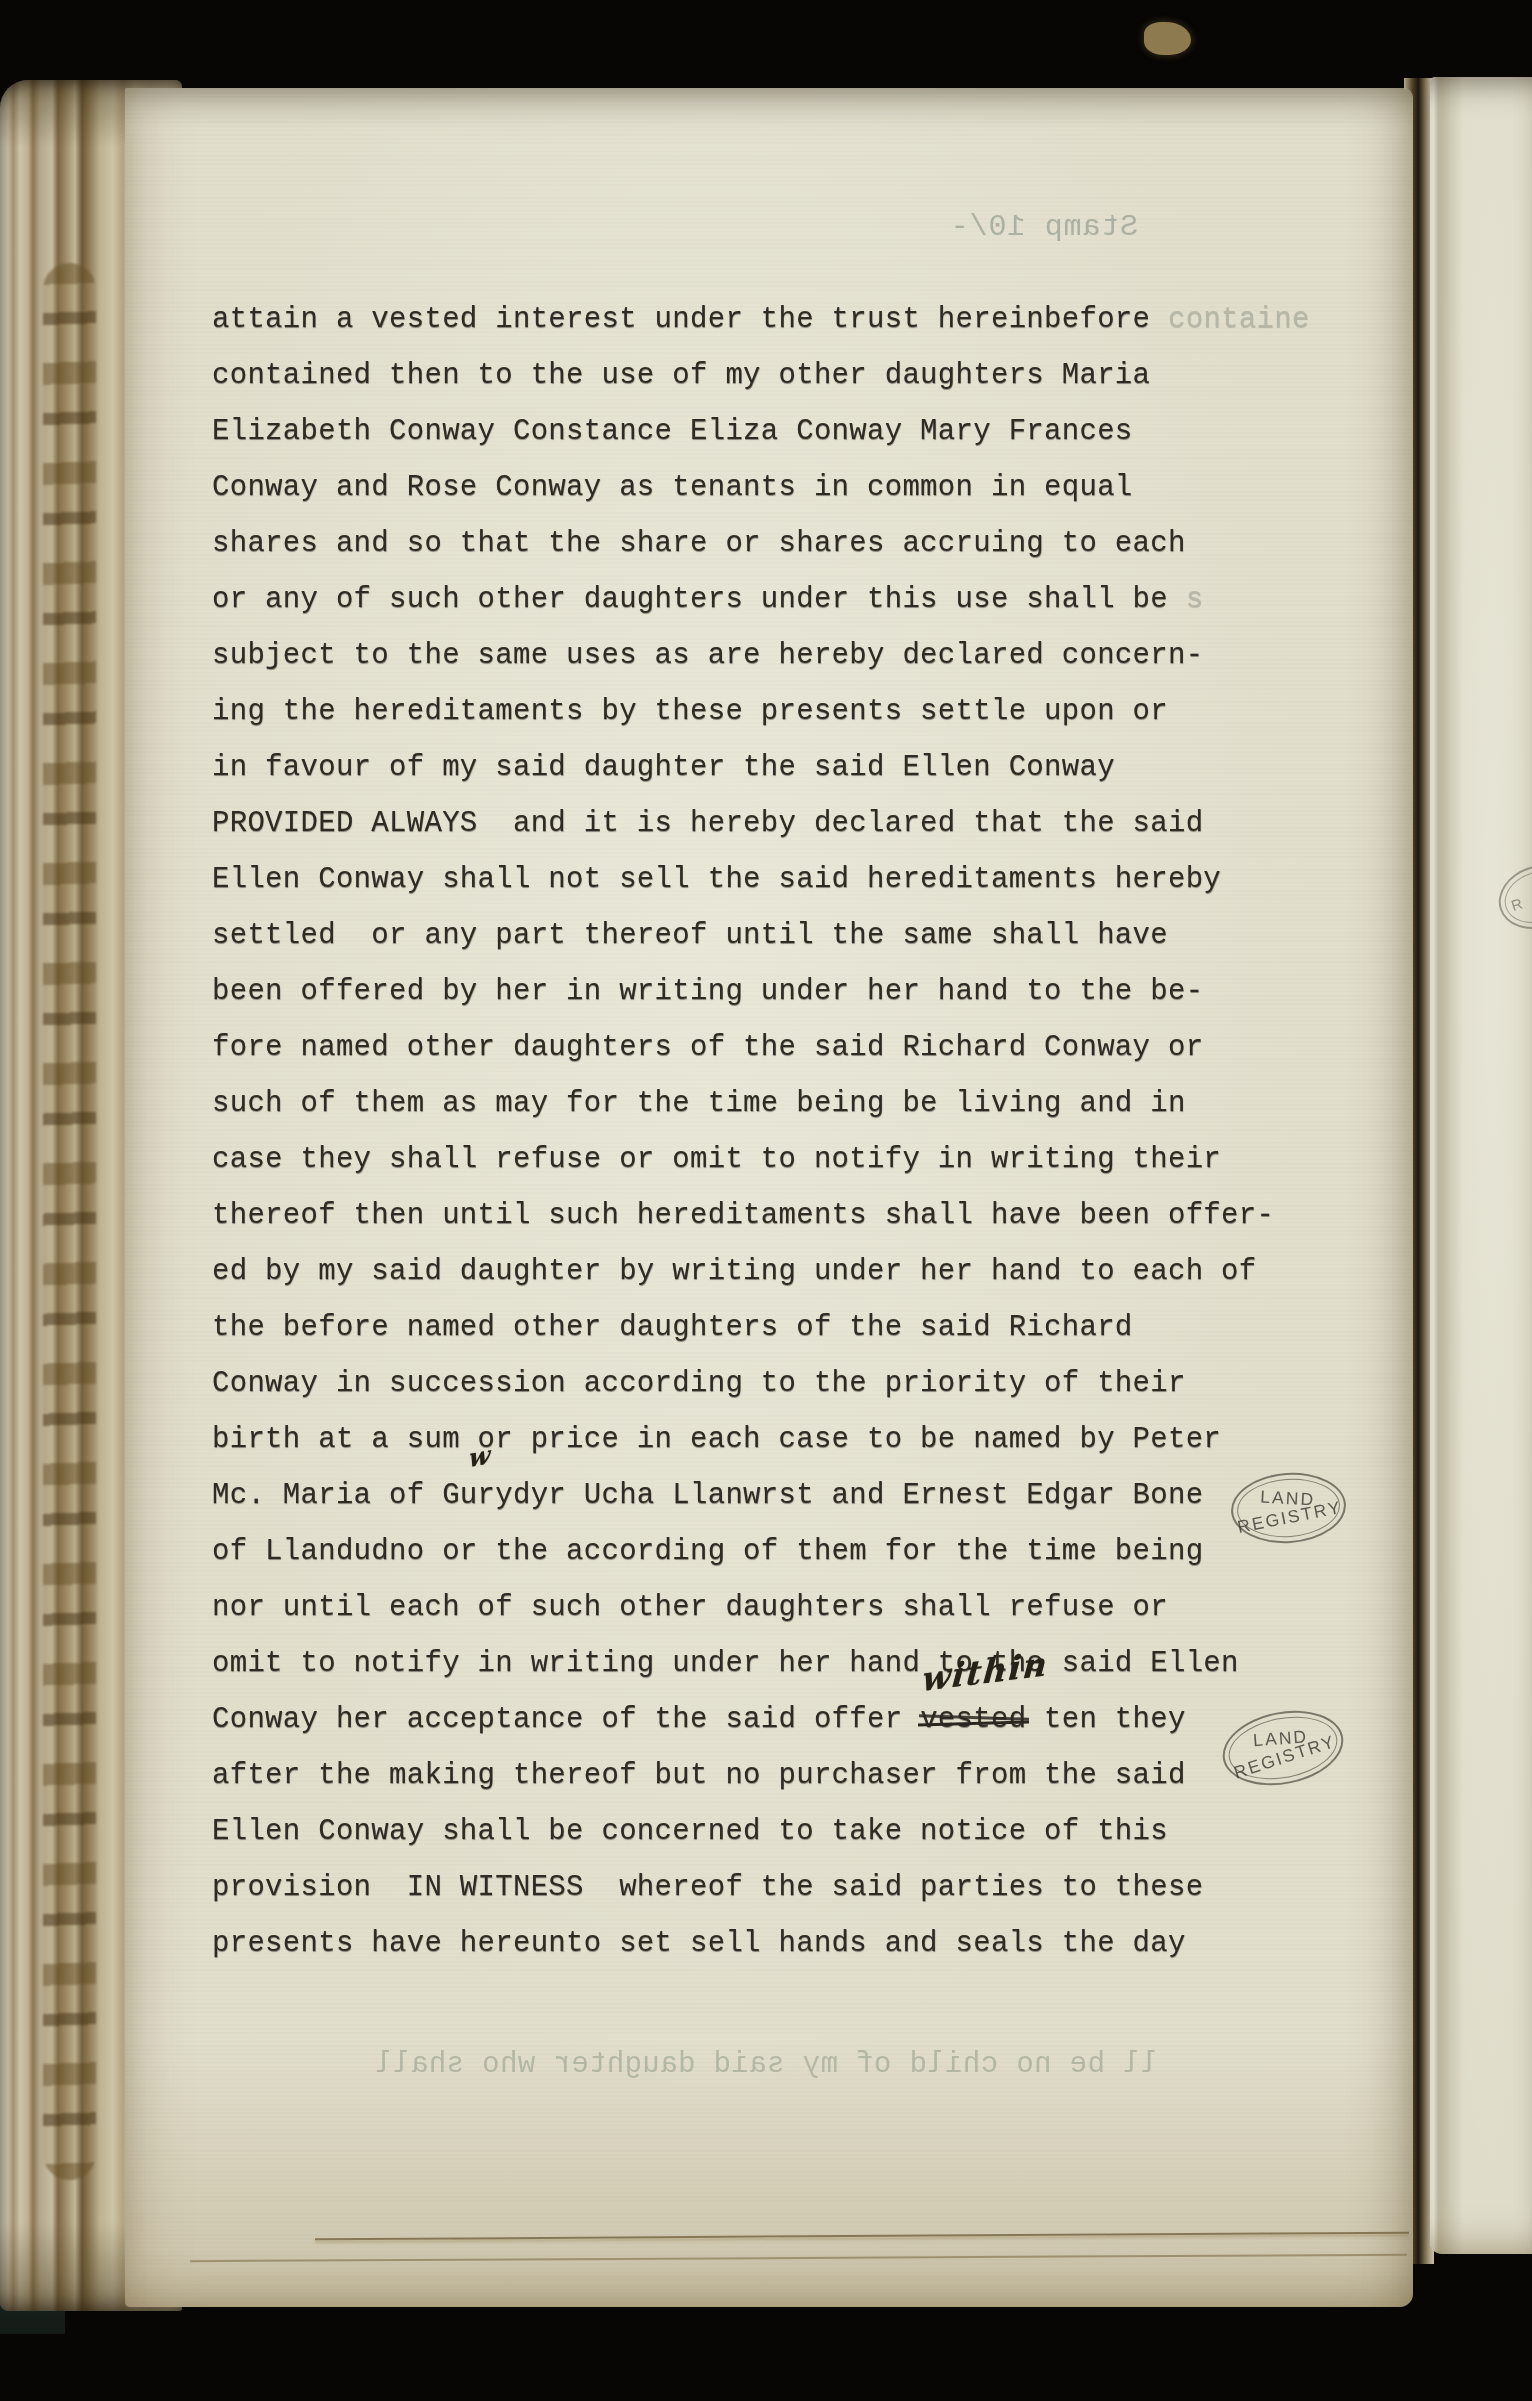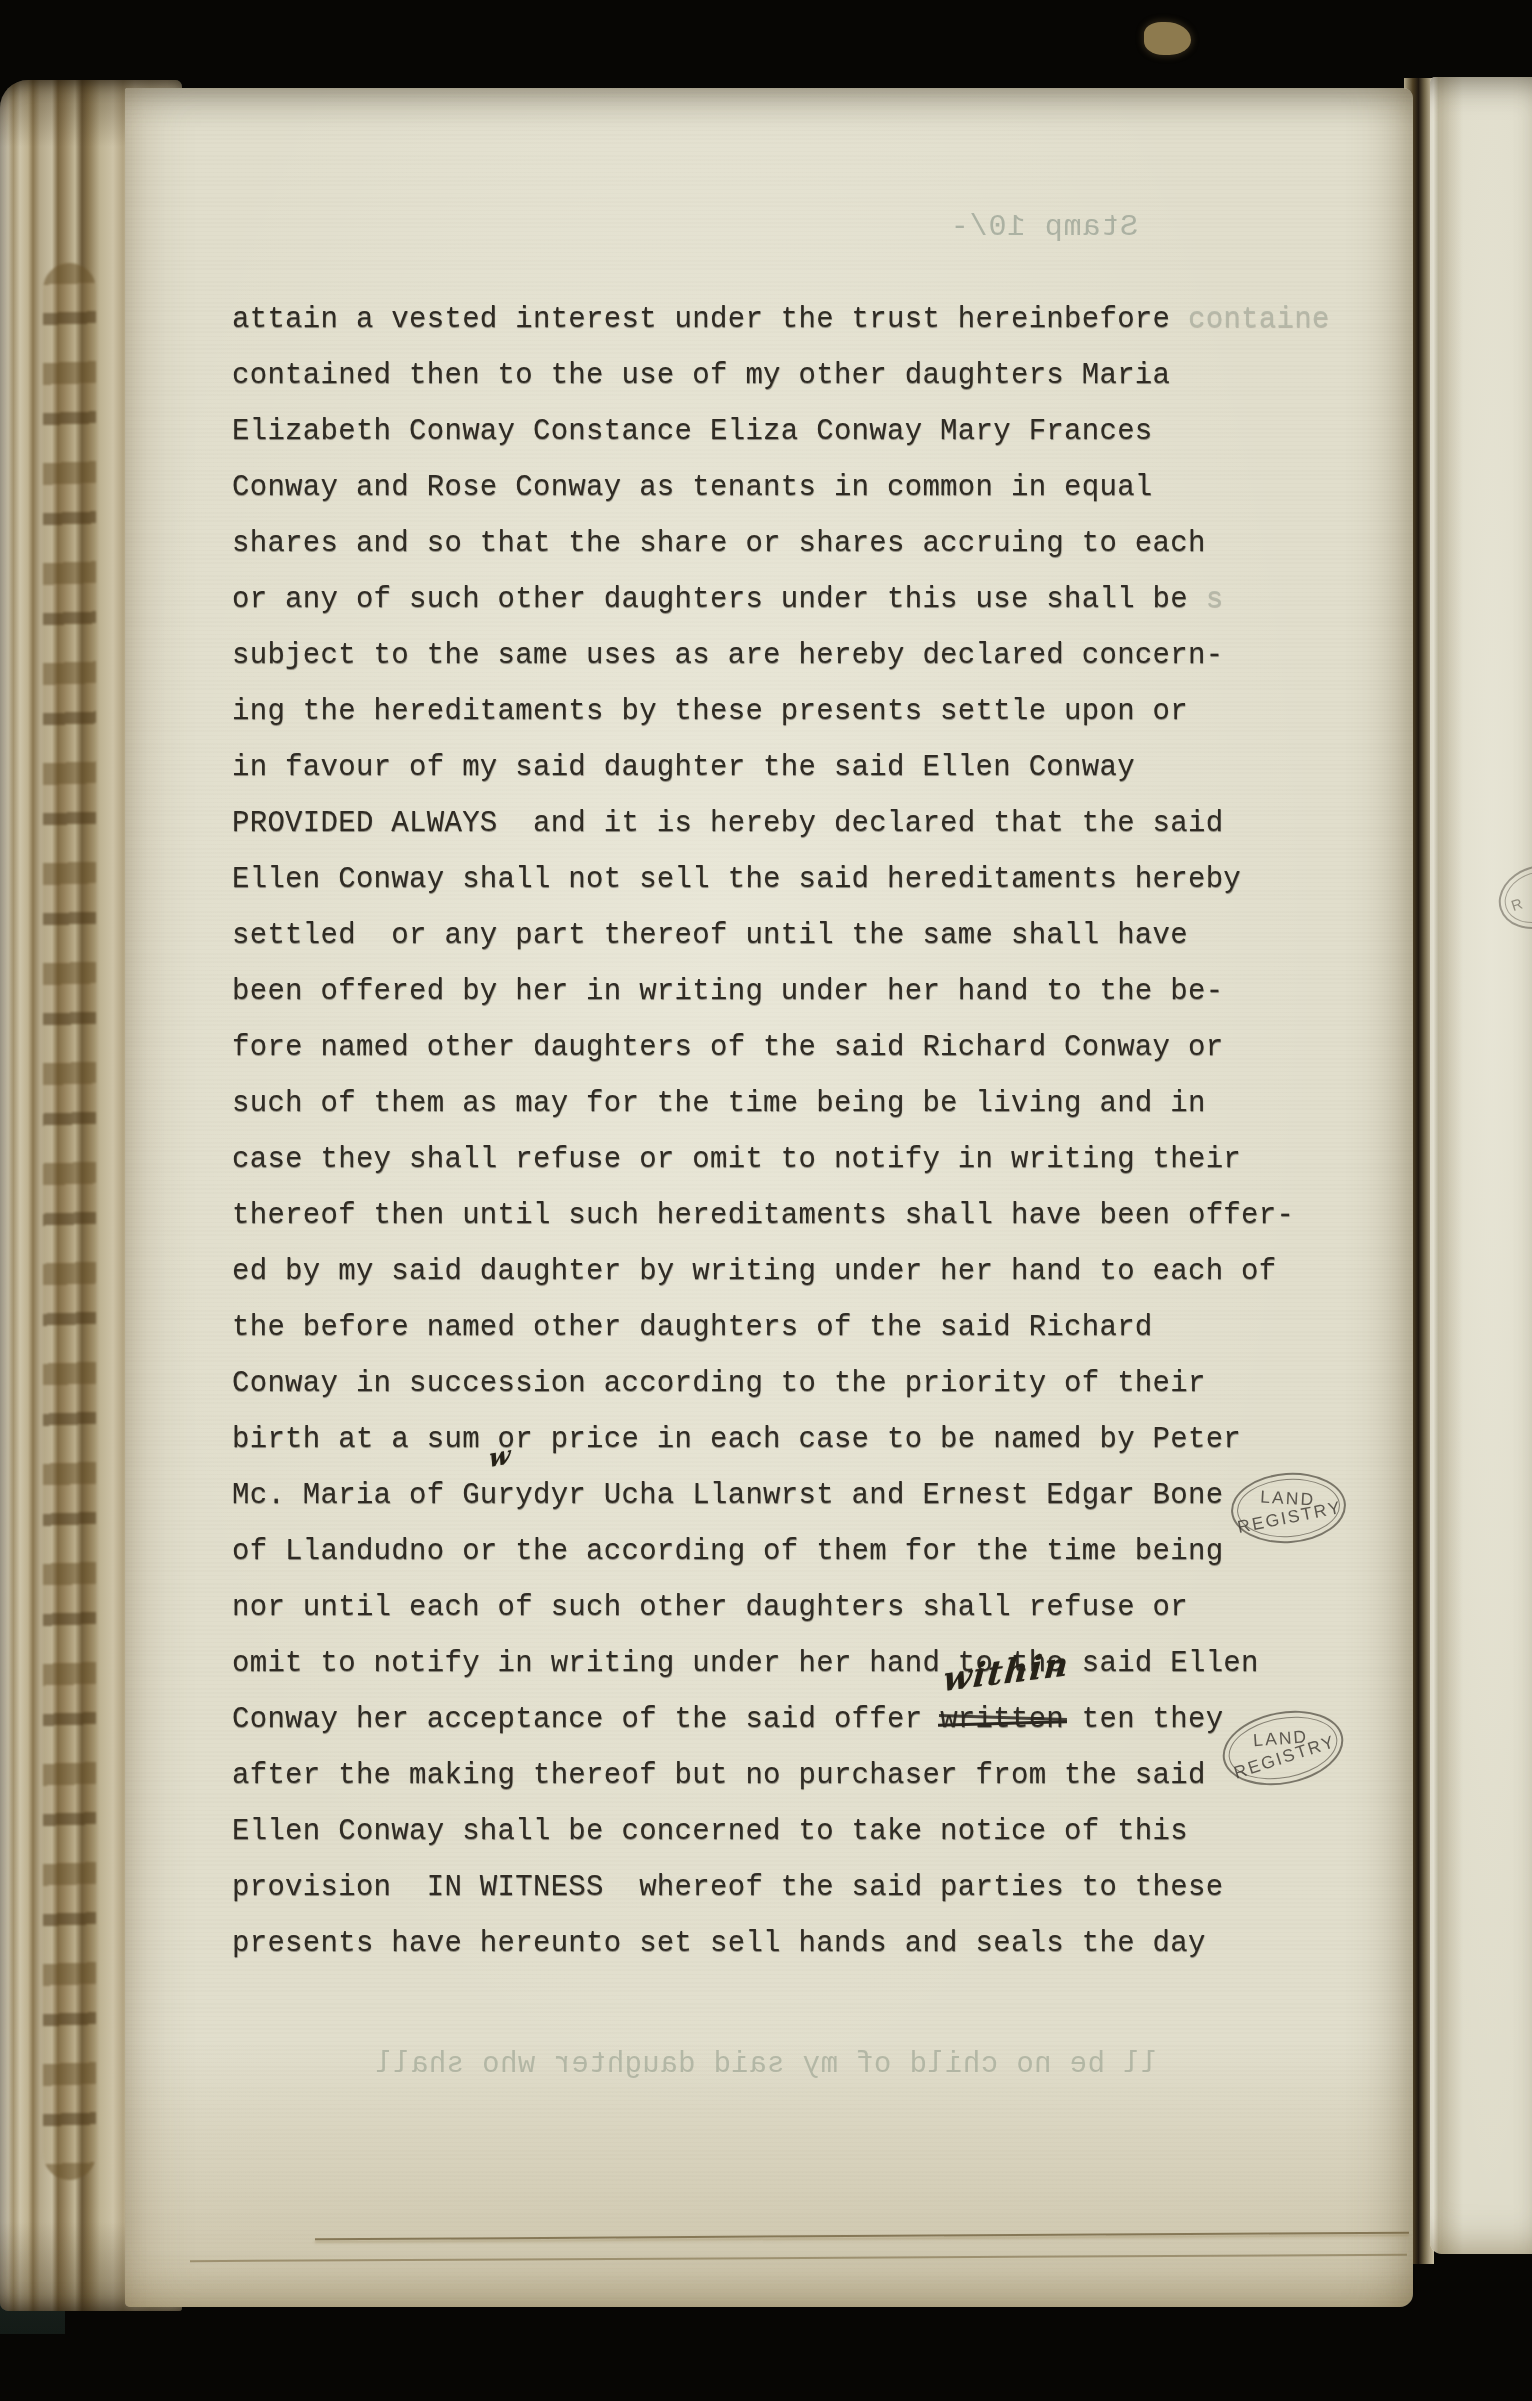--- a/index.html
+++ b/index.html
@@ -47,21 +47,21 @@
       #e1decc;
     border-radius:2.5px 10px 13.3px 5px;
     box-shadow:
       inset 38px 0 58px -32px rgba(120,98,58,.38),
       inset -58px 0 50px -46px rgba(110,95,60,.45),
       inset 0 28px 38px -25px rgba(45,36,20,.55),
       inset 0 -38px 46px -33px rgba(125,105,60,.45);
   }
   
   .text-block{
-    position:absolute;left:87px;top:204px;width:1167px;margin-left:20px;
+    position:absolute;left:87px;top:204px;width:1167px;
   }
   .text-line{
     height:56px;line-height:56px;white-space:pre;position:relative;
     font-size:29px;letter-spacing:0.3px;color:#2f2b24;
     text-shadow:0.3px 0.5px 0.7px rgba(47,43,36,.5);
   }
   .ghost-suffix{
     color:rgba(128,138,124,.9);opacity:.45;filter:blur(0.5px);
   }
   .struck-wrap,.marked-wrap{position:relative;display:inline-block;}
@@ -192,21 +192,21 @@
       <div class="text-line"><span>case they shall refuse or omit to notify in writing their</span></div>
       <div class="text-line"><span>thereof then until such hereditaments shall have been offer-</span></div>
       <div class="text-line"><span>ed by my said daughter by writing under her hand to each of</span></div>
       <div class="text-line"><span>the before named other daughters of the said Richard</span></div>
       <div class="text-line"><span>Conway in succession according to the priority of their</span></div>
       <div class="text-line"><span>birth at a sum or price in each case to be named by Peter</span></div>
       <div class="text-line"><span>Mc. Maria of </span><span class="marked-wrap"><span class="marked">Gurydyr</span><span class="hand-insert">w</span></span><span> Ucha Llanwrst and Ernest Edgar Bone</span></div>
       <div class="text-line"><span>of Llandudno or the according of them for the time being</span></div>
       <div class="text-line"><span>nor until each of such other daughters shall refuse or</span></div>
       <div class="text-line"><span>omit to notify in writing under her hand to the said Ellen</span></div>
-      <div class="text-line"><span>Conway her acceptance of the said offer </span><span class="struck-wrap"><span class="struck">written</span><span class="hand-insert">within</span></span><span> ten they</span></div>
+      <div class="text-line"><span>Conway her acceptance of the said offer </span><span class="struck-wrap"><span class="struck">vested</span><span class="hand-insert">within</span></span><span> ten they</span></div>
       <div class="text-line"><span>after the making thereof but no purchaser from the said</span></div>
       <div class="text-line"><span>Ellen Conway shall be concerned to take notice of this</span></div>
       <div class="text-line"><span>provision  IN WITNESS  whereof the said parties to these</span></div>
       <div class="text-line"><span>presents have hereunto set sell hands and seals the day</span></div>
     </div>
 
   <div class="stamp stamp1">
     <span class="s1">LAND</span>
     <span class="s2">REGISTRY</span>
   </div>

